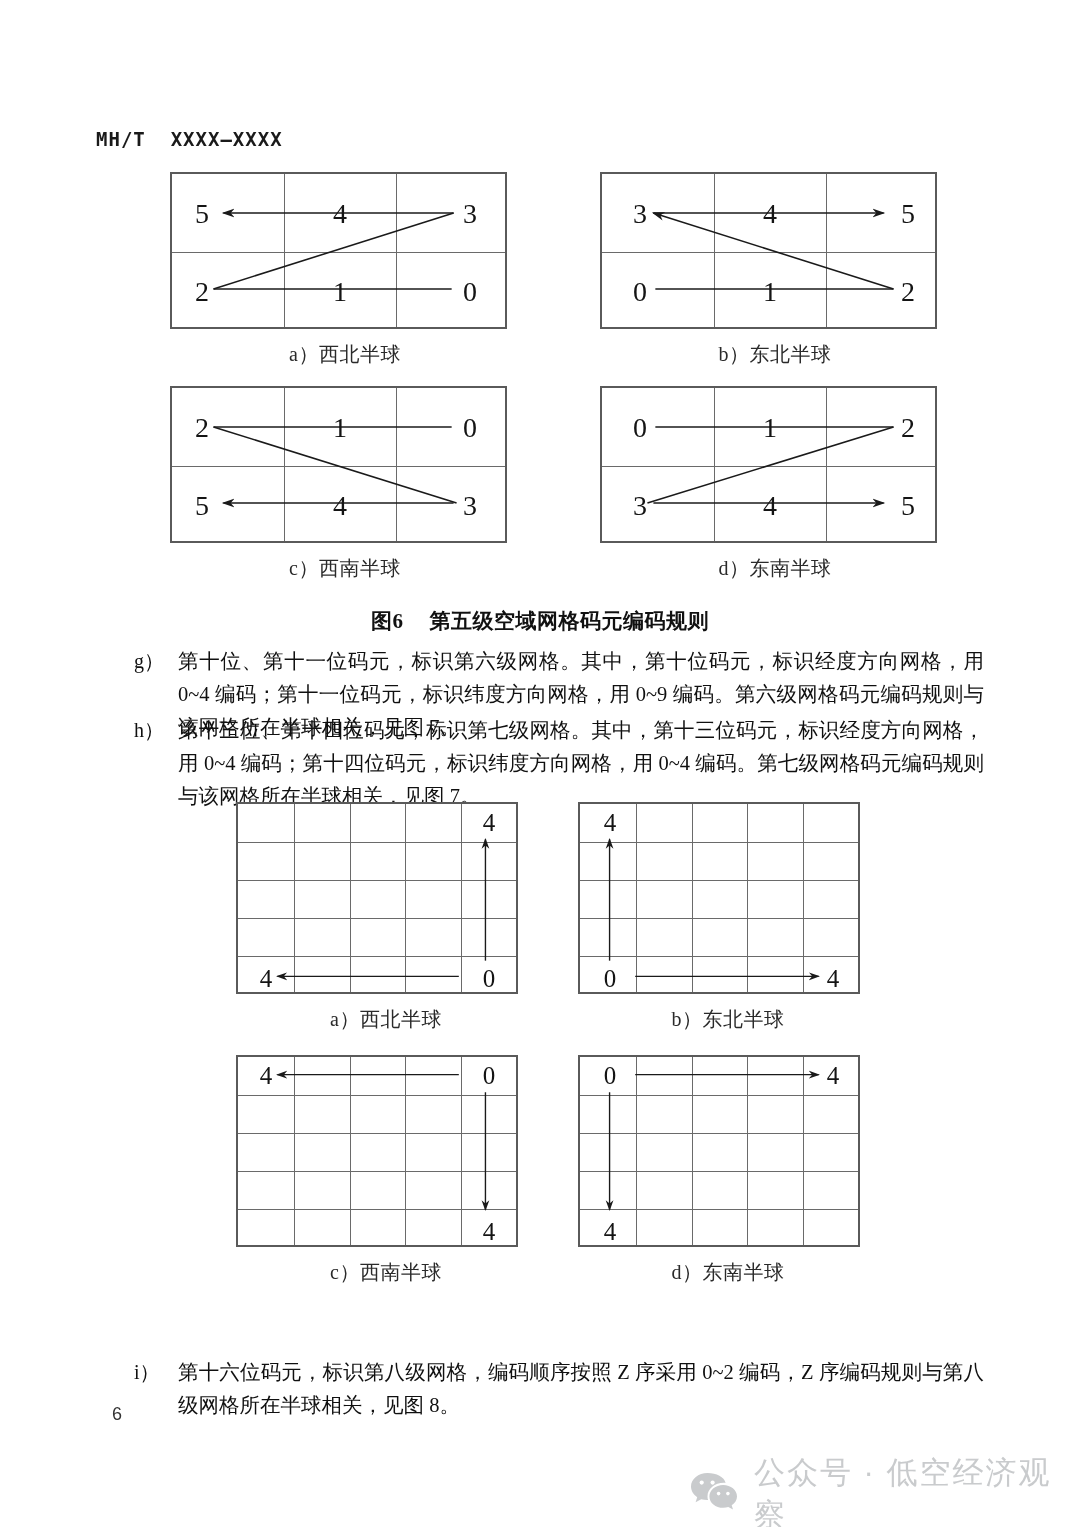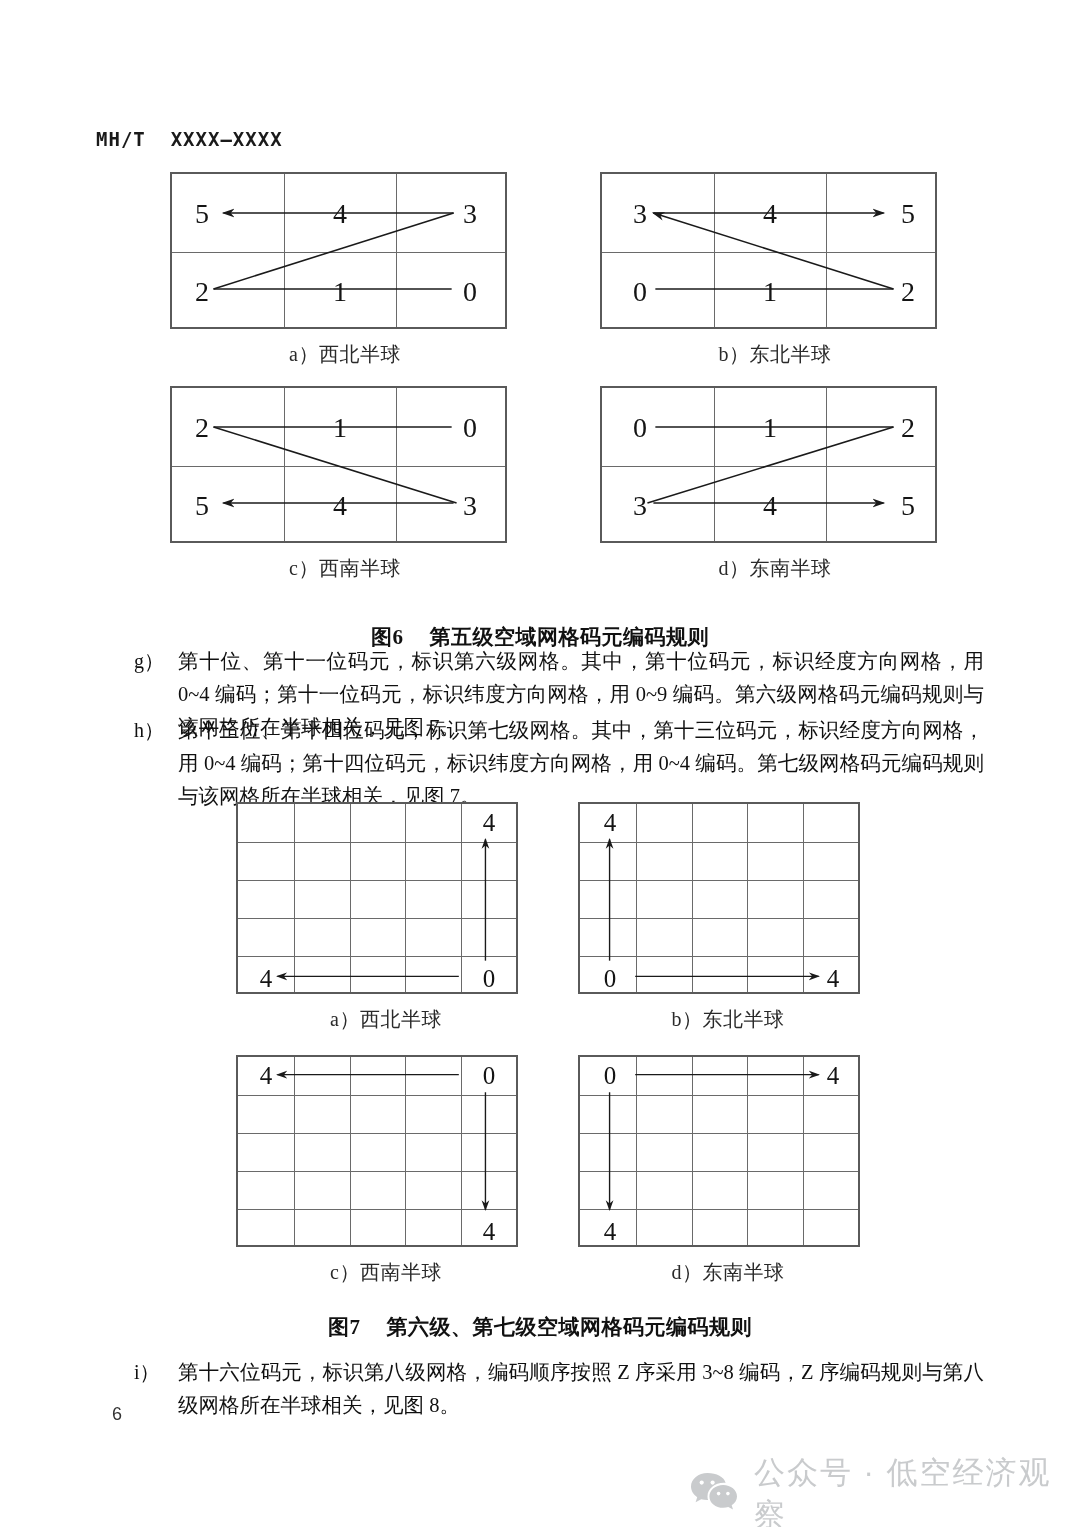--- a/index.html
+++ b/index.html
@@ -104,21 +104,21 @@
     position: absolute;
     left: 0;
     width: 1080px;
     text-align: center;
     font-size: 21px;
     font-weight: 700;
     color: #111;
     letter-spacing: 0.5px;
   }
   .figcap .gap { display: inline-block; width: 26px; }
-  #figcap6 { top: 623px; }
+  #figcap6 { top: 607px; }
   #figcap7 { top: 1313px; }
 
   
   .list-item {
     position: absolute;
     left: 96px;
     width: 888px;
     font-size: 20.5px;
     line-height: 33px;
     color: #101010;
@@ -445,27 +445,24 @@
         </svg>
         <span class="g7num" style="left:30px;  top:18px">0</span>
         <span class="g7num" style="left:253px; top:18px">4</span>
         <span class="g7num" style="left:30px;  top:174px">4</span>
       </div>
       <div class="subcap">d）东南半球</div>
     </div>
 
   </div>
 
-  <div class="figcap" id="figcap7">
-    <span>图7</span><span class="gap"></span><span>第六级、第七级空域网格码元编码规则</span>
-  </div>
 
   <div class="list-item" id="item-i">
     <span class="li-marker">i）</span>
-    <div class="li-body">第十六位码元，标识第八级网格，编码顺序按照 Z 序采用 3~8 编码，Z 序编码规则与第八级网格所在半球相关，见图 8。</div>
+    <div class="li-body">第十六位码元，标识第八级网格，编码顺序按照 Z 序采用 0~2 编码，Z 序编码规则与第八级网格所在半球相关，见图 8。</div>
   </div>
 
   <div class="page-number">6</div>
 
   <div class="watermark">
     <span class="wechat-icon">
       <svg width="48" height="40" viewBox="0 0 48 40" aria-hidden="true">
         <path d="M17.5 3C8.4 3 1 9.1 1 16.6c0 4.3 2.4 8.1 6.2 10.6l-1.6 5 5.6-2.9c1.9.5 3.9.8 6 .8h.9c-.4-1.2-.6-2.4-.6-3.7 0-7.5 7.3-13.6 16.3-13.6.6 0 1.2 0 1.8.1C34.2 7 26.6 3 17.5 3z" fill="#c9cbcd"></path>
         <circle cx="11.7" cy="12.6" r="2.1" fill="#ffffff"></circle>
         <circle cx="22.6" cy="12.6" r="2.1" fill="#ffffff"></circle>

